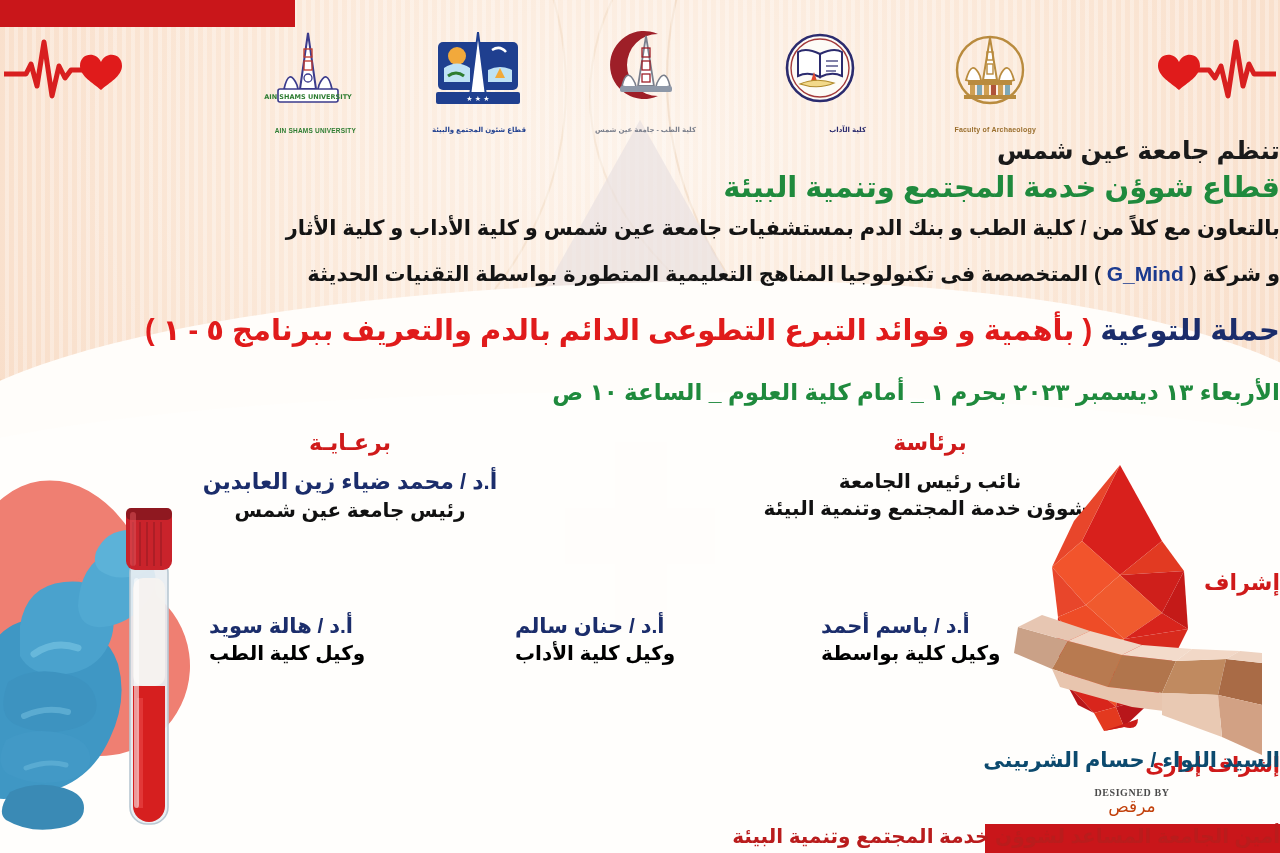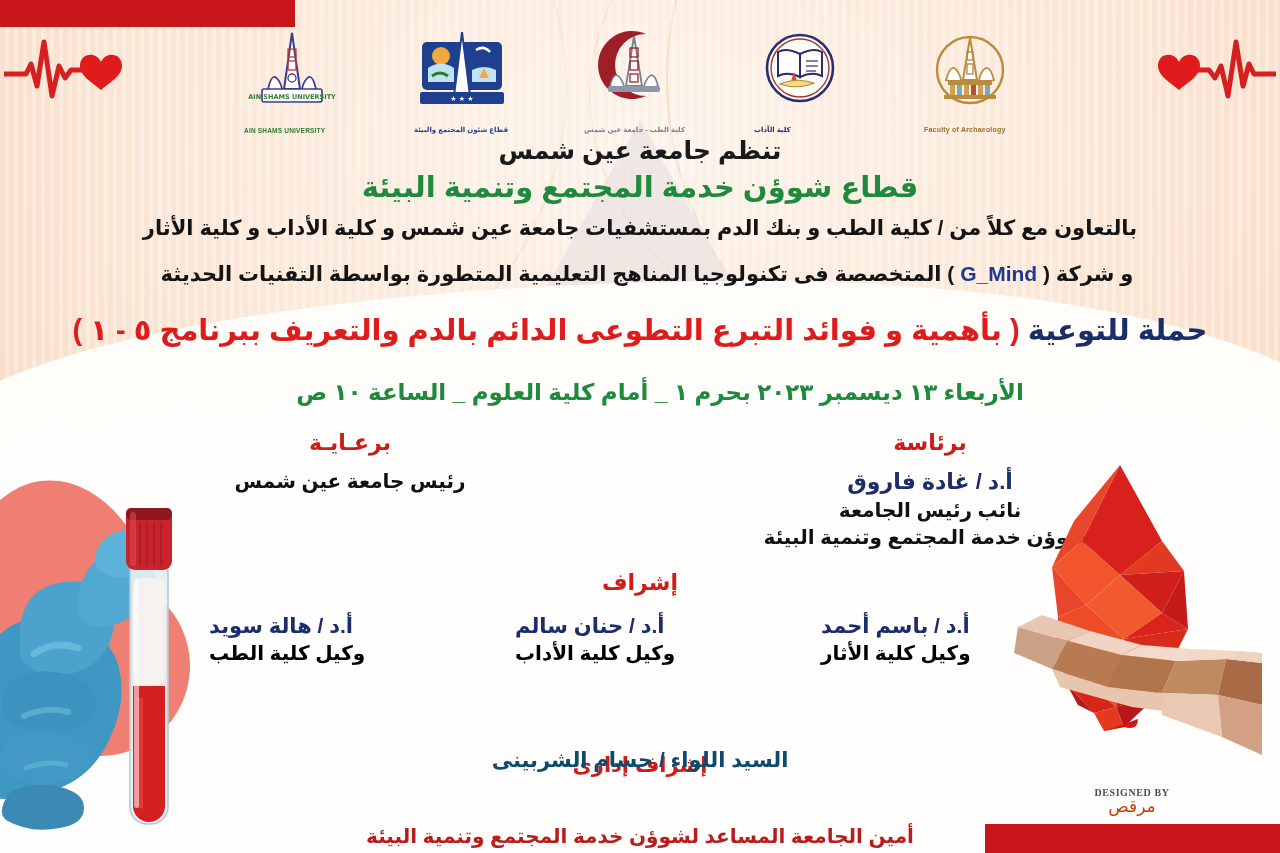--- a/index.html
+++ b/index.html
@@ -135,33 +135,33 @@
     display: flex;
     justify-content: center;
     align-items: flex-end;
     gap: 58px;
     pointer-events: none;
   }
   .logo {
     width: 112px;
     display: flex;
     flex-direction: column;
-    align-items: flex-end;
+    align-items: flex-start;
     gap: 10px;
   }
   .logo .cap {
     font-size: 7px;
     font-weight: bold;
     letter-spacing: .2px;
     text-align: center;
     line-height: 1.15;
   }
 
   
-  .txt { position: absolute; left: 0; right: 0; text-align: center; }
+  .txt { position: absolute; left: 0; right: 0; }
 
   .org-line {
     top: 136px;
     font-size: 25px;
     font-weight: bold;
     color: #1a1a1a;
     letter-spacing: .2px;
   }
   .sector-line {
     top: 170px;
@@ -461,38 +461,38 @@
 
   <div class="txt campaign-line"><span class="lead">حملة للتوعية</span>
     <span>( بأهمية و فوائد التبرع التطوعى الدائم بالدم والتعريف ببرنامج ٥ - ١ )</span></div>
 
   <div class="txt date-line">الأربعاء ١٣ ديسمبر  ٢٠٢٣  بحرم ١ _ أمام كلية العلوم _ الساعة ١٠ ص</div>
 
   <div class="cols">
 
     <div class="col">
       <div class="col-head">برئاسة</div>
-      <div class="person-name">أ.د / غادة فاروق</div>
       <div class="person-role">نائب رئيس الجامعة</div>
       <div class="person-role">لشوؤن خدمة المجتمع وتنمية البيئة</div>
     </div>
 
     <div class="col">
       <div class="col-head">برعـايـة</div>
+      <div class="person-name">أ.د / محمد ضياء زين العابدين</div>
       <div class="person-role">رئيس جامعة عين شمس</div>
     </div>
 
   </div>
 
   <div class="txt sup-head">إشراف</div>
 
   <div class="sup-row">
     <div class="sup-cell">
       <div class="sup-name">أ.د / باسم أحمد</div>
-      <div class="sup-role">وكيل كلية الأثار</div>
+      <div class="sup-role">وكيل كلية بواسطة</div>
     </div>
     <div class="sup-cell">
       <div class="sup-name">أ.د / حنان سالم</div>
       <div class="sup-role">وكيل كلية الأداب</div>
     </div>
     <div class="sup-cell">
       <div class="sup-name">أ.د / هالة سويد</div>
       <div class="sup-role">وكيل كلية الطب</div>
     </div>
   </div>

